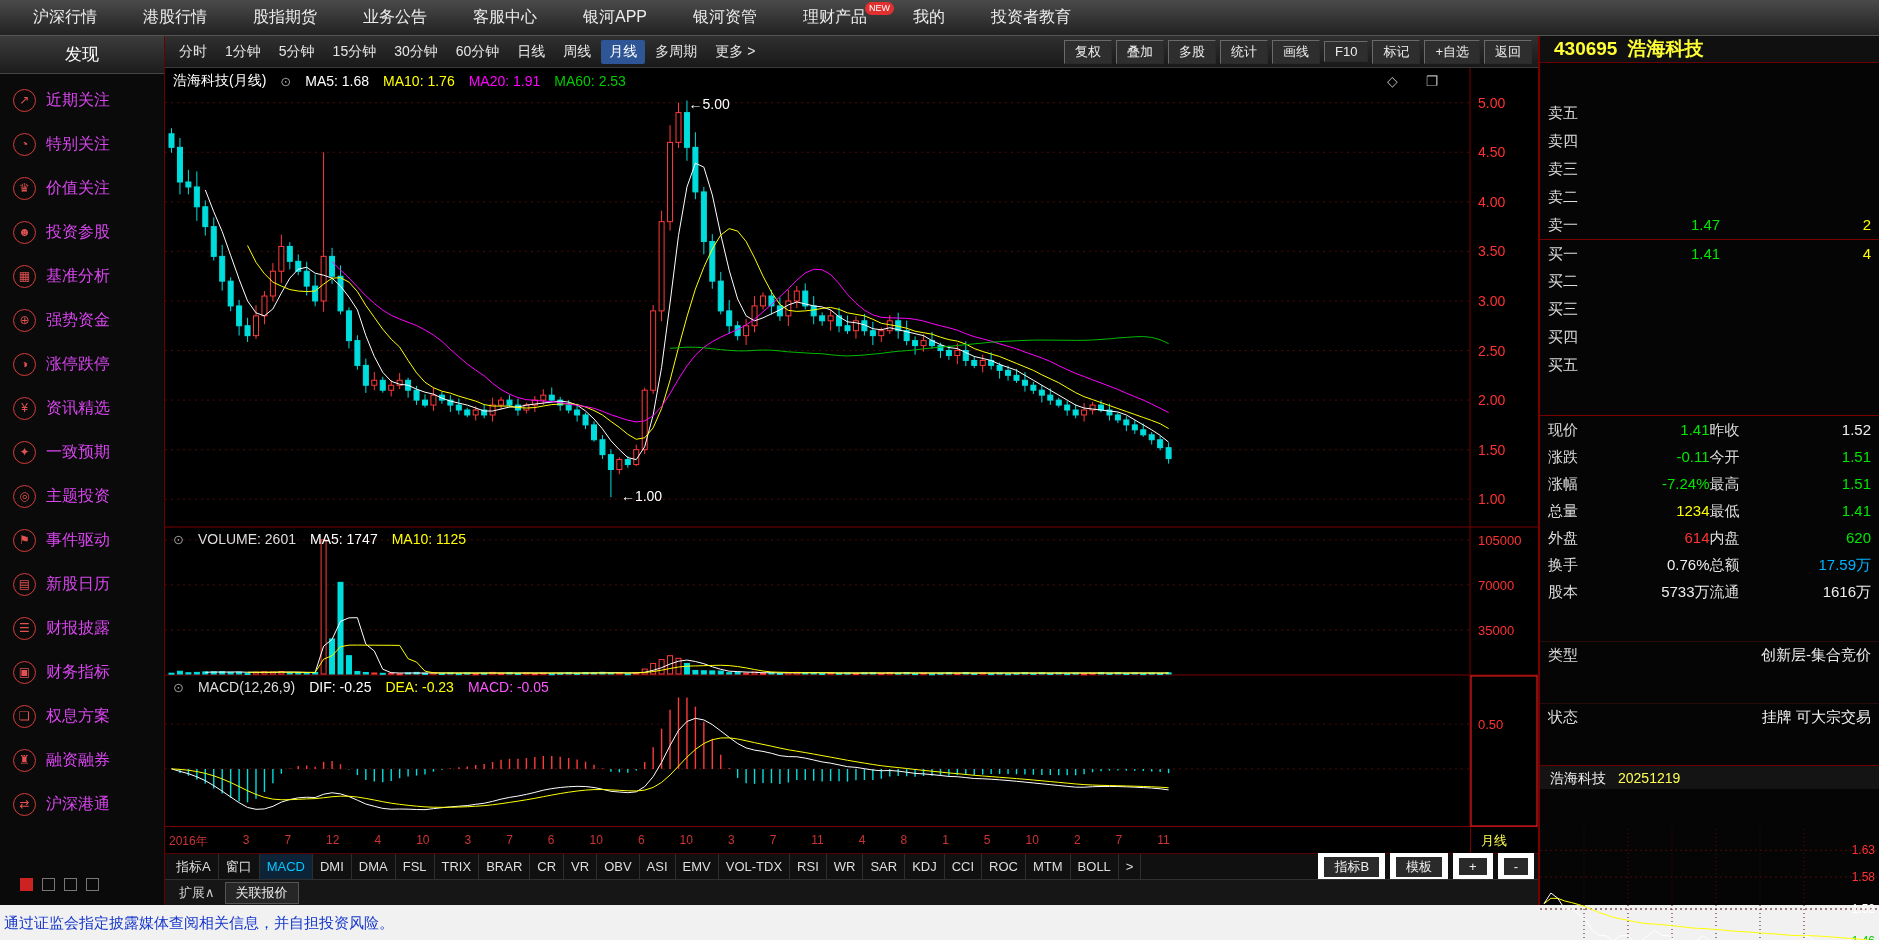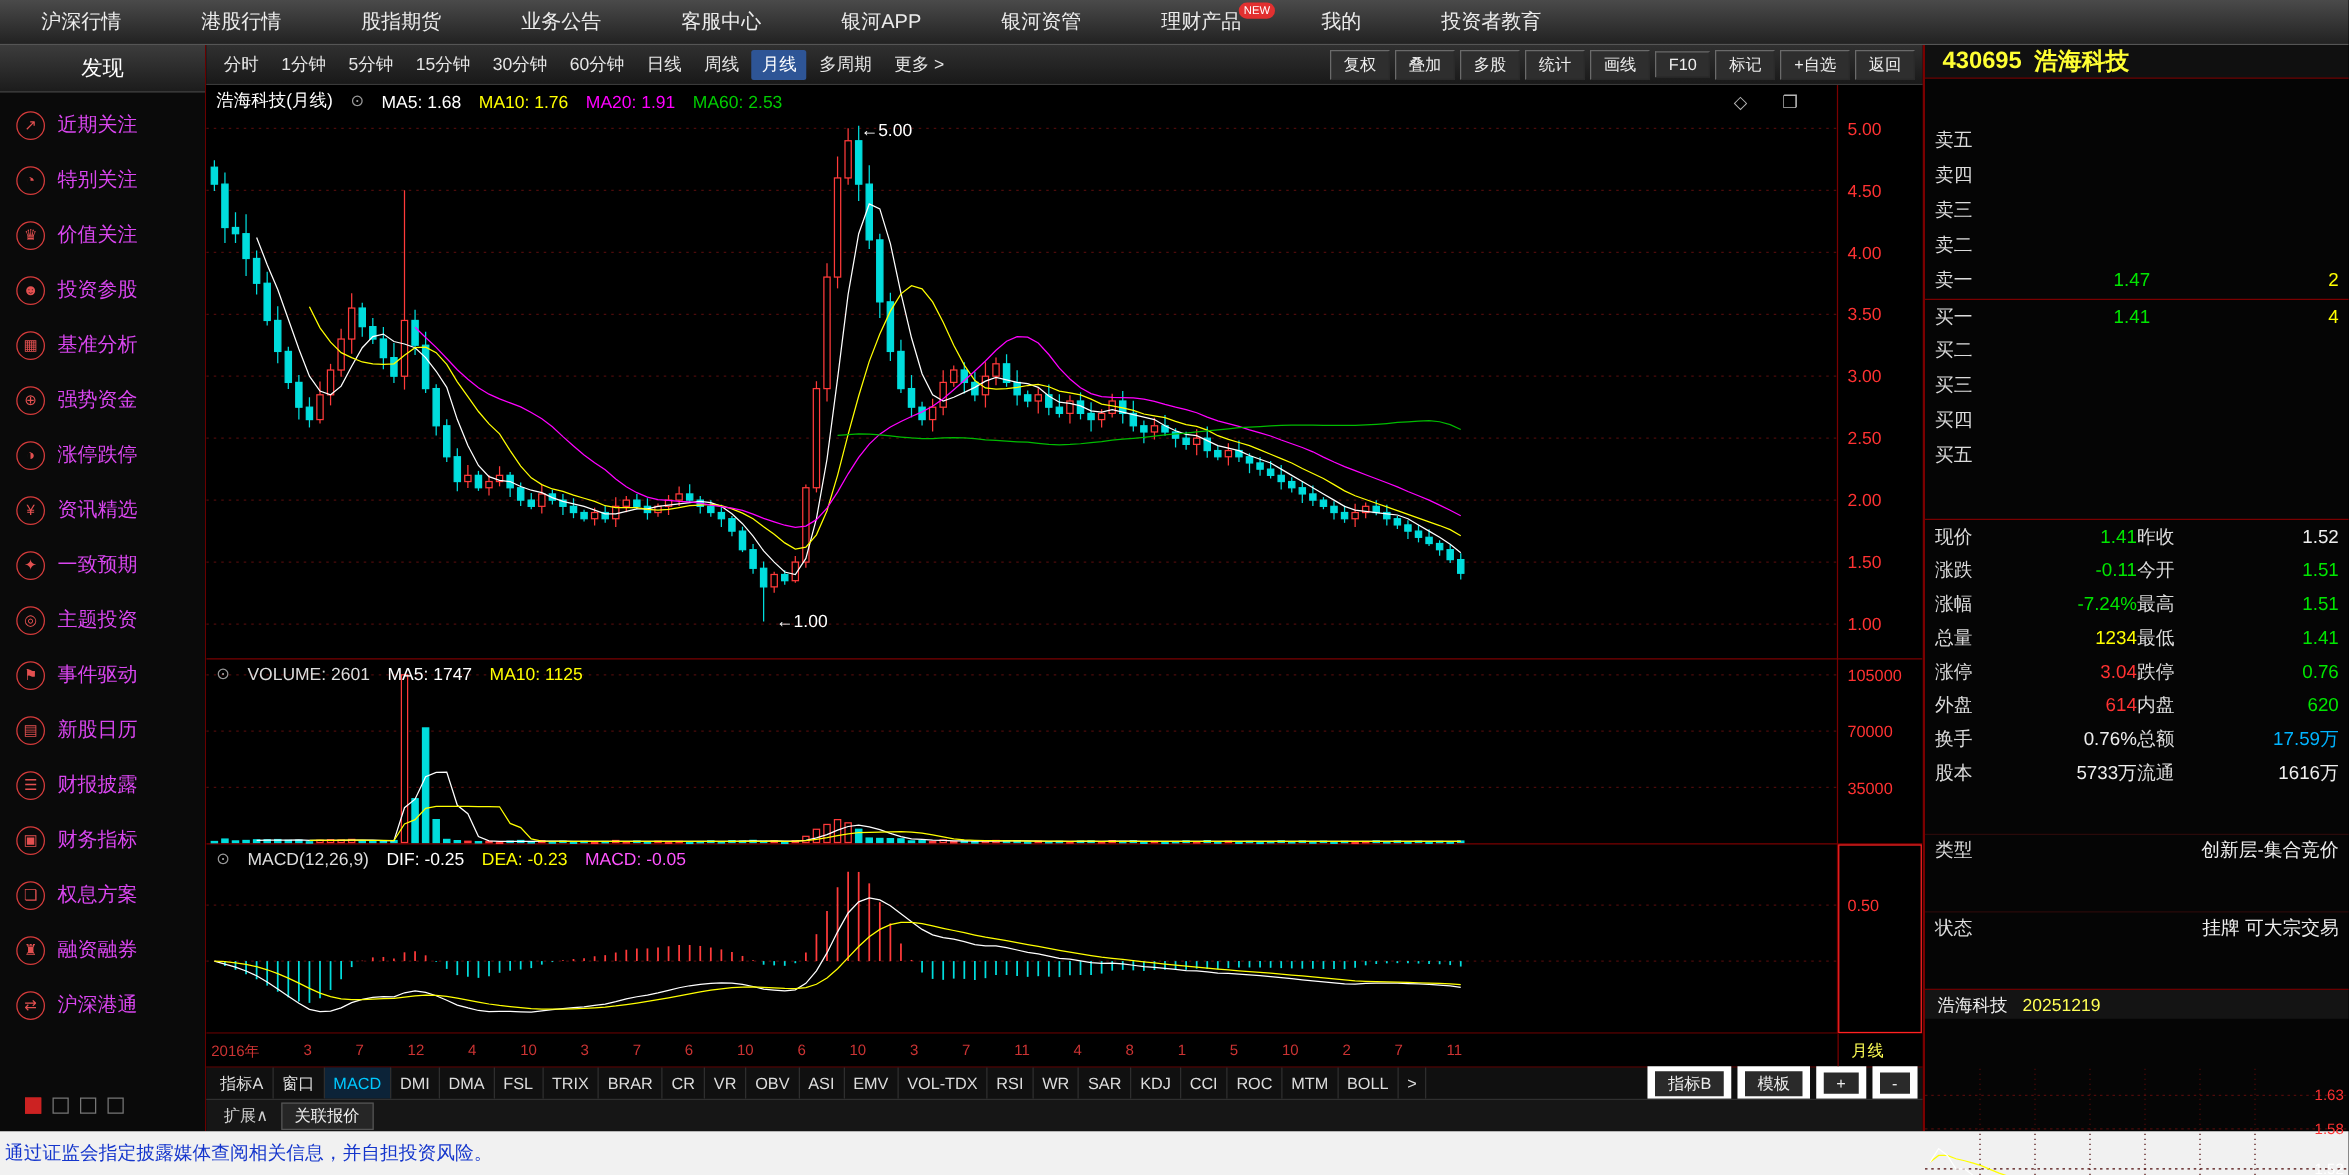--- a/index.html
+++ b/index.html
@@ -1,21 +1,21 @@
 <!DOCTYPE html>
 <html><head>
 <meta charset="utf-8">
 <style>
   * { margin:0; padding:0; box-sizing:border-box; font-family:"Liberation Sans","DejaVu Sans",sans-serif; }
   body { width:1879px; height:940px; background:#000; overflow:hidden; }
   .app { width:1879px; height:940px; display:flex; flex-direction:column; background:#000; }
 
   
   .menubar { height:36px; display:flex; align-items:center; padding-left:10px;
-             background:linear-gradient(#4a4a4a,#222); border-bottom:1px solid #555;gap:18px; }
+             background:linear-gradient(#4a4a4a,#222); border-bottom:1px solid #555; }
   .menu-item { padding:0 23px; font-size:16px; color:#ececec; position:relative; cursor:default; white-space:nowrap; }
   .new-badge { position:absolute; top:-5px; right:-4px; background:#e23030; color:#fff; font-size:9px;
                font-style:normal; padding:1px 4px; border-radius:7px; line-height:11px; }
 
   .content { display:flex; height:869px; }
 
   
   .sidebar { width:165px; background:#0a0a0a; border-right:1px solid #6a0000; display:flex; flex-direction:column; }
   .side-header { height:38px; line-height:38px; text-align:center; color:#fff; font-size:17px;
                  background:linear-gradient(#3c3c3c,#1c1c1c); border-bottom:1px solid #454545; }
@@ -917,26 +917,20 @@
             <span class="st-label">最高</span>
             <span class="st-val" style="color: rgb(0, 230, 0);">1.51</span>
           </div>
           <div class="stat-row">
             <span class="st-label">总量</span>
             <span class="st-val" style="color: rgb(255, 255, 0);">1234</span>
             <span class="st-label">最低</span>
             <span class="st-val" style="color: rgb(0, 230, 0);">1.41</span>
           </div>
           <div class="stat-row">
-            <span class="st-label">涨停</span>
-            <span class="st-val" style="color: rgb(255, 50, 50);">3.04</span>
-            <span class="st-label">跌停</span>
-            <span class="st-val" style="color: rgb(0, 230, 0);">0.76</span>
-          </div>
-          <div class="stat-row">
             <span class="st-label">外盘</span>
             <span class="st-val" style="color: rgb(255, 50, 50);">614</span>
             <span class="st-label">内盘</span>
             <span class="st-val" style="color: rgb(0, 230, 0);">620</span>
           </div>
           <div class="stat-row">
             <span class="st-label">换手</span>
             <span class="st-val" style="color: rgb(238, 238, 238);">0.76%</span>
             <span class="st-label">总额</span>
             <span class="st-val" style="color: rgb(0, 180, 255);">17.59万</span>

